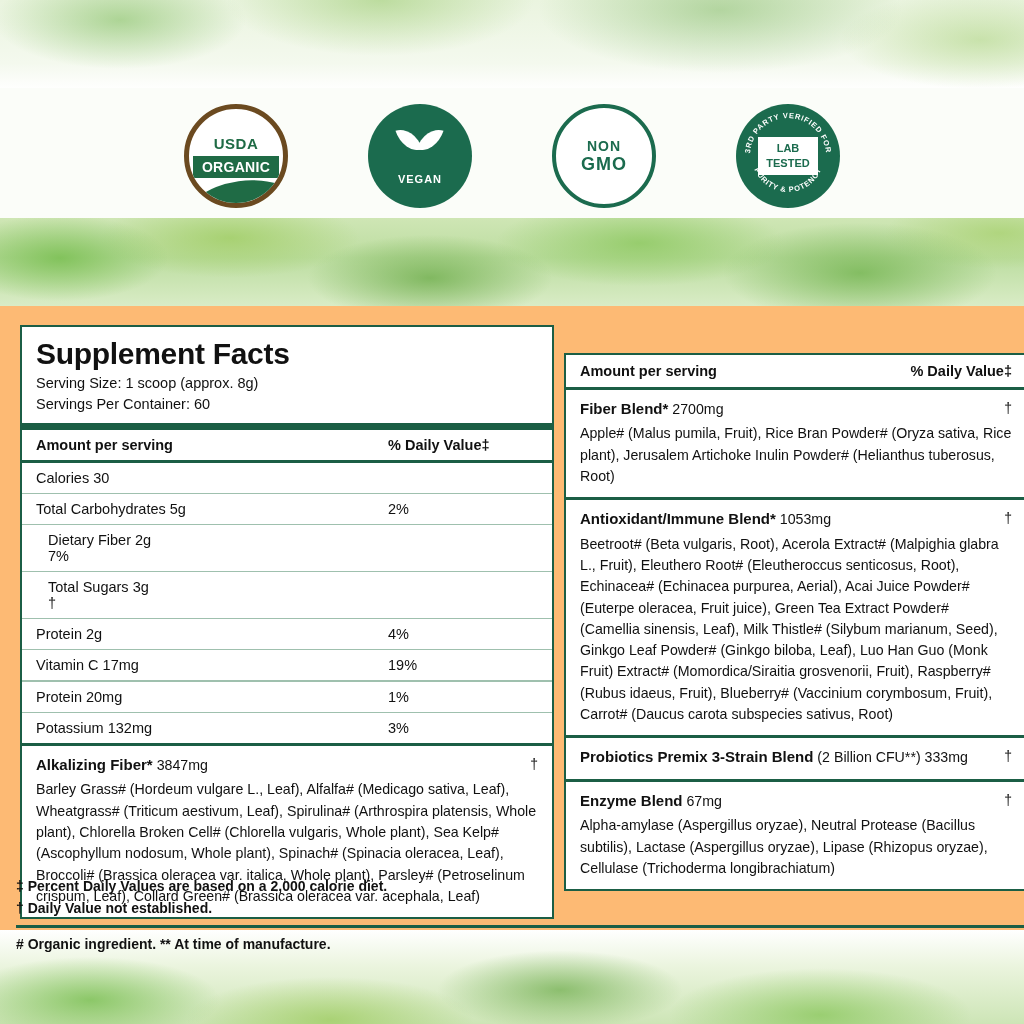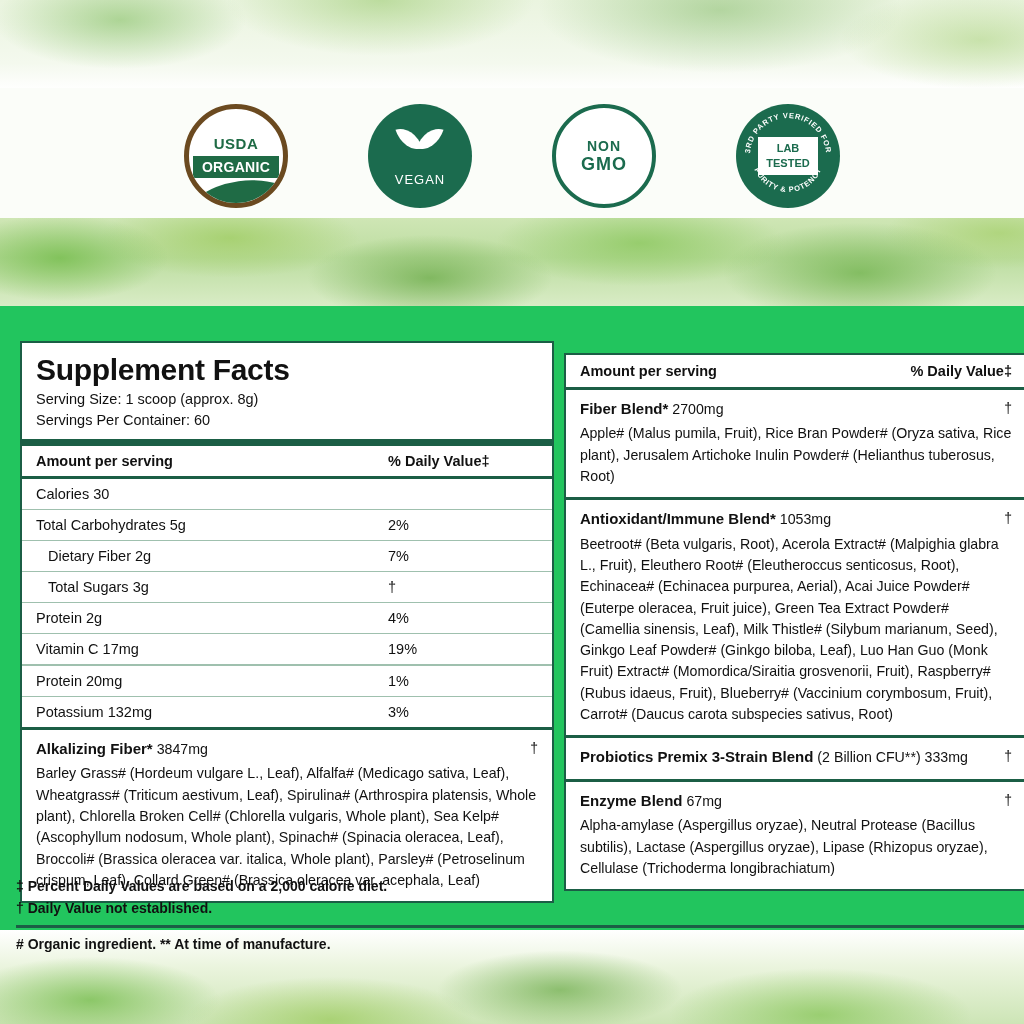--- a/index.html
+++ b/index.html
@@ -6,21 +6,21 @@
   html, body {
     margin: 0; padding: 0;
     width: 1024px; height: 1024px;
     font-family: "Liberation Sans", sans-serif;
     background: #ffffff;
     overflow: hidden;
   }
   #page {
     position: relative;
     width: 1024px; height: 1024px;
-    background: #22c55e;
+    background: #fdba74;
   }
 
   
   .band-top {
     position: absolute; left: 0; top: 0; width: 1024px; height: 90px;
     background:
       radial-gradient(ellipse 180px 70px at 120px 20px, rgba(120,185,85,.55), rgba(120,185,85,0) 70%),
       radial-gradient(ellipse 220px 80px at 380px 0px, rgba(150,200,105,.55), rgba(150,200,105,0) 70%),
       radial-gradient(ellipse 260px 90px at 720px 10px, rgba(110,175,80,.45), rgba(110,175,80,0) 70%),
       radial-gradient(ellipse 200px 70px at 980px 40px, rgba(160,205,110,.5), rgba(160,205,110,0) 70%),
@@ -83,21 +83,21 @@
   .badge-circle {
     border-radius: 50%;
     background: #1b6b4e;
     display: flex; flex-direction: column;
     align-items: center; justify-content: center;
     color: #ffffff;
   }
   .badge-circle.outline {
     background: #ffffff; color: #1b6b4e; border: 4px solid #1b6b4e;
   }
-  .badge-vegan-label { font-size: 13px; font-weight: normal; letter-spacing: 1px; margin-top: 20px; }
+  .badge-vegan-label { font-size: 11px; font-weight: bold; letter-spacing: 1px; margin-top: 20px; }
   .leaf-mark { width: 44px; height: 26px; position: relative; }
   .leaf-mark i {
     position: absolute; display: block; width: 20px; height: 26px;
     background: #ffffff; border-radius: 0 100% 0 100%;
   }
   .leaf-mark i:nth-child(1) { left: 1px; transform: rotate(-18deg); }
   .leaf-mark i:nth-child(2) { left: 22px; transform: rotate(18deg) scaleX(-1); }
 
   .nongmo-l1 { font-size: 14px; font-weight: bold; letter-spacing: 1px; }
   .nongmo-l2 { font-size: 18px; font-weight: bold; letter-spacing: 1px; }
@@ -138,21 +138,21 @@
 
   .hdr-row, .nf-row {
     display: flex; align-items: baseline;
     padding: 7px 14px; font-size: 14.5px; color: #111;
   }
   .hdr-row { font-weight: bold; }
   .nf-row .nm { flex: 1; }
   .nf-row .dv { width: 150px; text-align: left; }
   .hdr-row .nm { flex: 1; }
   .hdr-row .dv { width: 150px; text-align: left; }
-  .indent-1 { padding-left: 26px; }
+  .indent-1 { padding-left: 26px; flex-direction: column; }
 
   .blend {
     padding: 8px 14px 10px 14px; font-size: 14.2px; color: #111; line-height: 1.5;
     position: relative;
   }
   .blend .blend-name { font-weight: bold; font-size: 15px; }
   .blend .dagger {
     position: absolute; right: 14px; top: 8px; font-size: 14px;
   }
   .blend .blend-body { margin-top: 3px; }

